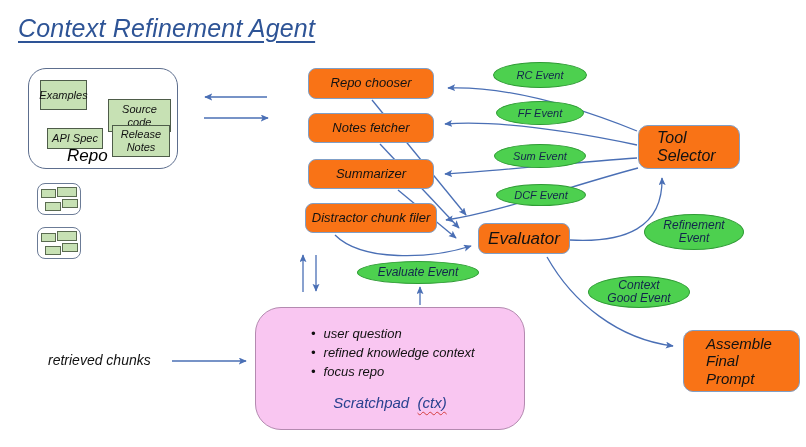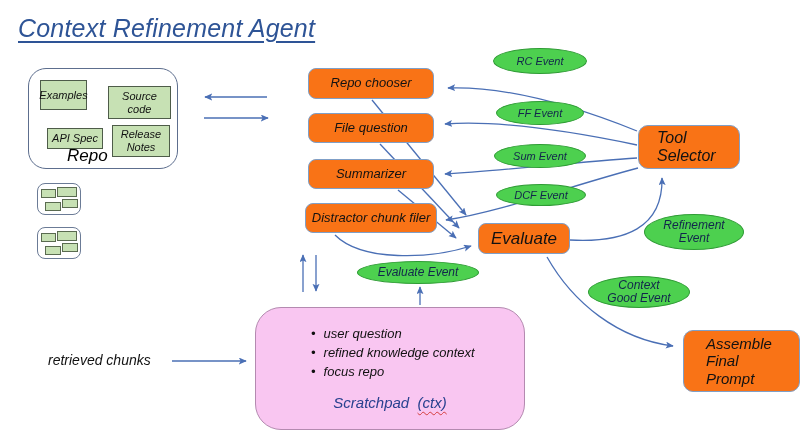--- a/index.html
+++ b/index.html
@@ -84,48 +84,48 @@
       <line x1="303" y1="292" x2="303" y2="255" marker-end="url(#ah)"></line>
       <line x1="316" y1="255" x2="316" y2="291" marker-end="url(#ah)"></line>
       <line x1="172" y1="361" x2="246" y2="361" marker-end="url(#ah)"></line>
     </g>
   </svg>
 
   <div class="abs title" style="left:18px;top:14px;">Context Refinement Agent</div>
 
   <div class="abs repo-outer" style="left:28px;top:68px;width:150px;height:101px;">
     <div class="greenbox" style="left:11px;top:11px;width:47px;height:30px;">Examples</div>
-    <div class="greenbox" style="left:79px;top:17px;width:63px;height:33px;">Source code</div>
+    <div class="greenbox" style="left:79px;top:30px;width:63px;height:33px;">Source code</div>
     <div class="greenbox" style="left:18px;top:59px;width:56px;height:21px;">API Spec</div>
     <div class="greenbox" style="left:83px;top:56px;width:58px;height:32px;">Release Notes</div>
     <div class="repo-label" style="left:38px;top:77px;">Repo</div>
   </div>
 
   <div class="abs mini-icon" style="left:37px;top:183px;width:44px;height:32px;">
     <div class="mini-rect" style="left:3px;top:5px;width:15px;height:9px;"></div>
     <div class="mini-rect" style="left:19px;top:3px;width:20px;height:10px;"></div>
     <div class="mini-rect" style="left:7px;top:18px;width:16px;height:9px;"></div>
     <div class="mini-rect" style="left:24px;top:15px;width:16px;height:9px;"></div>
   </div>
   <div class="abs mini-icon" style="left:37px;top:227px;width:44px;height:32px;">
     <div class="mini-rect" style="left:3px;top:5px;width:15px;height:9px;"></div>
     <div class="mini-rect" style="left:19px;top:3px;width:20px;height:10px;"></div>
     <div class="mini-rect" style="left:7px;top:18px;width:16px;height:9px;"></div>
     <div class="mini-rect" style="left:24px;top:15px;width:16px;height:9px;"></div>
   </div>
 
   <div class="abs bluebox" style="left:308px;top:68px;width:126px;height:31px;">Repo chooser</div>
-  <div class="abs bluebox" style="left:308px;top:113px;width:126px;height:30px;">File question</div>
+  <div class="abs bluebox" style="left:308px;top:113px;width:126px;height:30px;">Notes fetcher</div>
   <div class="abs bluebox" style="left:308px;top:159px;width:126px;height:30px;">Summarizer</div>
   <div class="abs bluebox" style="left:305px;top:203px;width:132px;height:30px;">Distractor chunk filer</div>
-  <div class="abs bluebox" style="left:478px;top:223px;width:92px;height:31px;font-size:17px;">Evaluate</div>
+  <div class="abs bluebox" style="left:478px;top:223px;width:92px;height:31px;font-size:17px;">Evaluator</div>
   <div class="abs bluebox" style="left:638px;top:125px;width:102px;height:44px;font-size:16px;border-radius:10px;padding:0 18px;">Tool Selector</div>
   <div class="abs bluebox" style="left:683px;top:330px;width:117px;height:62px;font-size:15px;border-radius:10px;padding:0 22px;">Assemble Final Prompt</div>
 
-  <div class="abs event" style="left:493px;top:48px;width:94px;height:26px;">RC Event</div>
+  <div class="abs event" style="left:493px;top:62px;width:94px;height:26px;">RC Event</div>
   <div class="abs event" style="left:496px;top:101px;width:88px;height:24px;">FF Event</div>
   <div class="abs event" style="left:494px;top:144px;width:92px;height:24px;">Sum Event</div>
   <div class="abs event" style="left:496px;top:184px;width:90px;height:22px;">DCF Event</div>
   <div class="abs event" style="left:357px;top:261px;width:122px;height:23px;font-size:12px;">Evaluate Event</div>
   <div class="abs event" style="left:644px;top:214px;width:100px;height:36px;font-size:12px;padding:0 14px;">Refinement Event</div>
   <div class="abs event" style="left:588px;top:276px;width:102px;height:32px;font-size:12px;padding:0 16px;">Context Good Event</div>
 
   <div class="abs scratchpad" style="left:255px;top:307px;width:270px;height:123px;">
     <div class="sp-bullets">
       <div class="sp-bullet"><span class="dot">•</span><span>user question</span></div>

